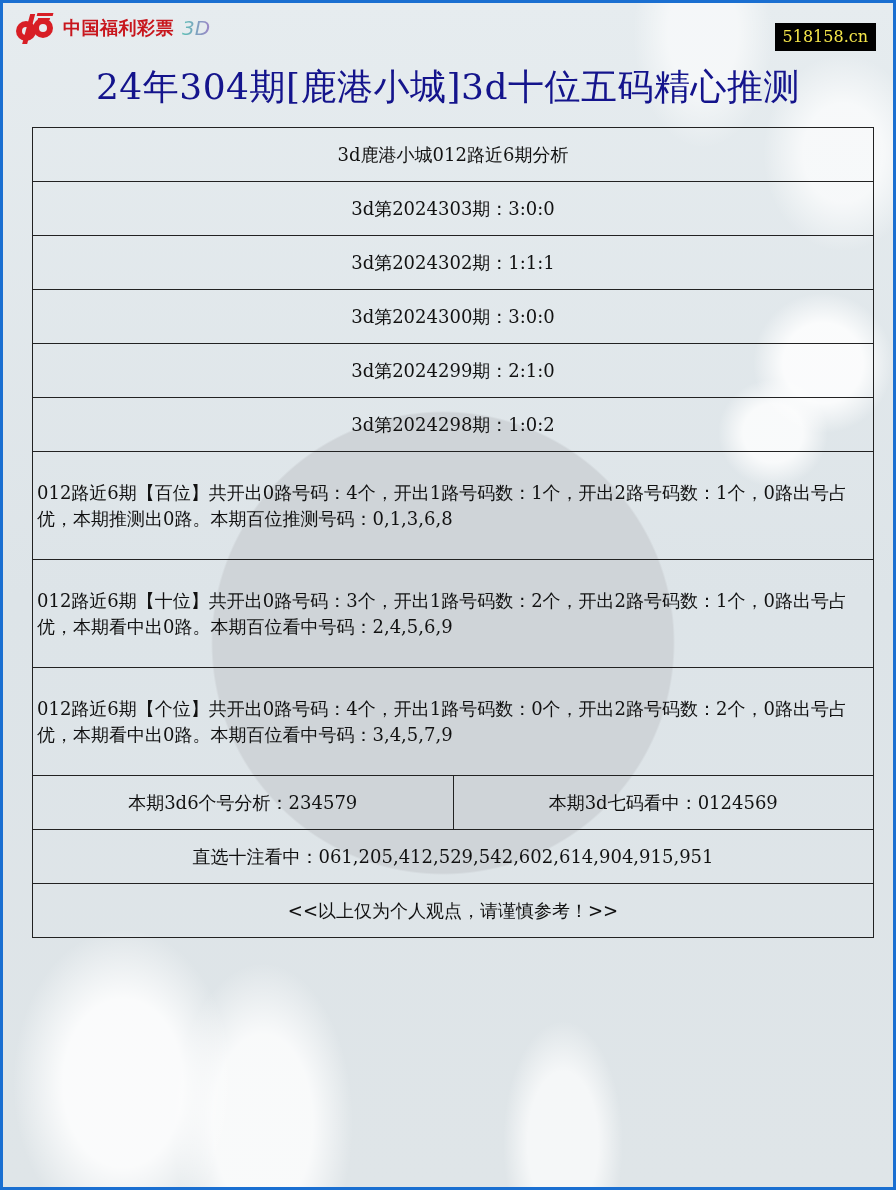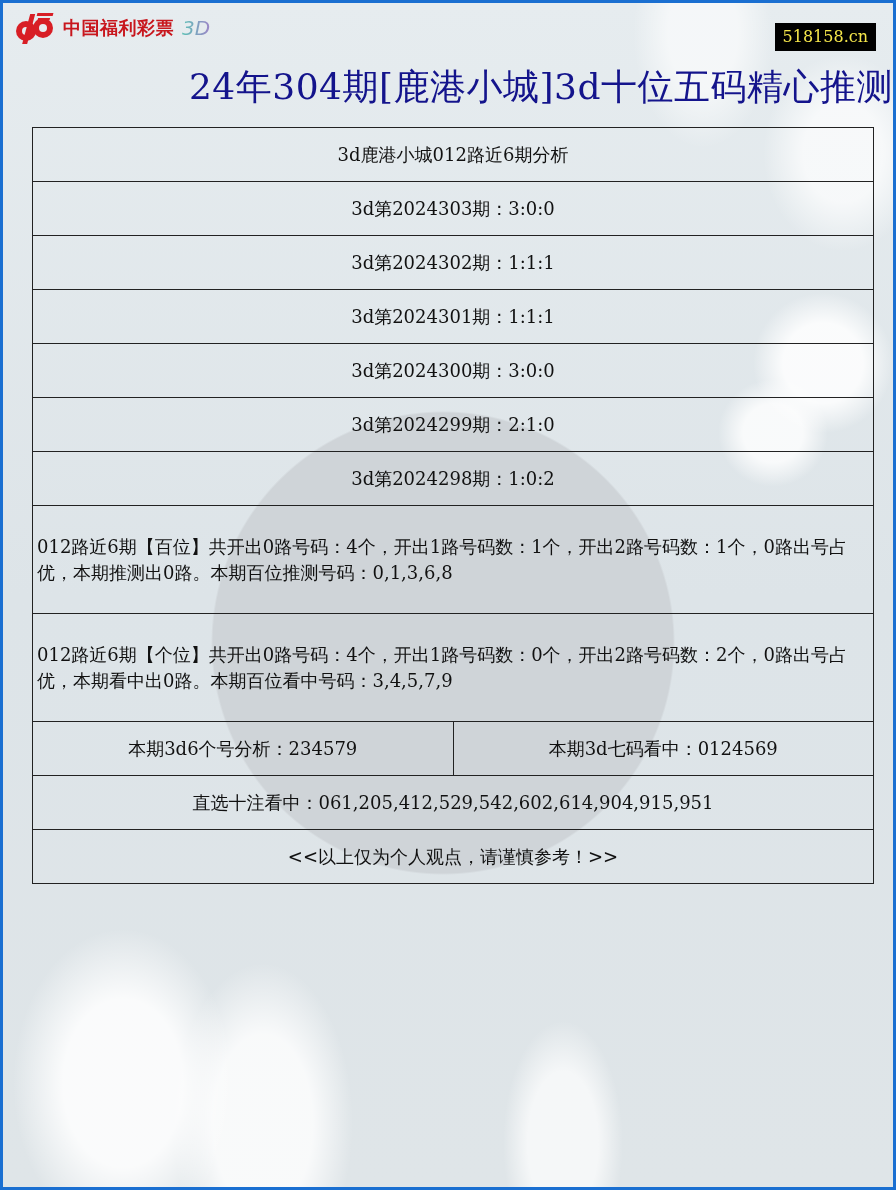--- a/index.html
+++ b/index.html
@@ -42,21 +42,21 @@
       margin-left: 2px;
     }
     .site-badge {
       position: absolute; right: 17px; top: 20px;
       background: #000; color: #f5e64a;
       font-family: "DejaVu Serif", "Liberation Serif", serif;
       font-size: 16px; padding: 2px 8px; line-height: 24px;
     }
     .title {
       position: absolute; left: 0; right: 0; top: 60px;
-      text-align: right;
+      text-align: center;
       font-family: "DejaVu Serif", "Liberation Serif", serif;
       font-size: 36px; color: #14148c; letter-spacing: 0.5px;
     }
     .tbl {
       position: absolute; left: 29px; top: 124px;
       width: 842px;
       border-collapse: collapse;
     }
     .tbl td {
       border: 1px solid #222;
@@ -98,33 +98,33 @@
     <tr class="row-c">
       <td colspan="2">3d鹿港小城012路近6期分析</td>
     </tr>
     <tr class="row-c">
       <td colspan="2">3d第2024303期：3:0:0</td>
     </tr>
     <tr class="row-c">
       <td colspan="2">3d第2024302期：1:1:1</td>
     </tr>
     <tr class="row-c">
-      <td colspan="2">3d第2024301期：1:1:1</td>
-    </tr>
-    <tr class="row-c">
       <td colspan="2">3d第2024300期：3:0:0</td>
     </tr>
     <tr class="row-c">
       <td colspan="2">3d第2024299期：2:1:0</td>
     </tr>
     <tr class="row-c">
       <td colspan="2">3d第2024298期：1:0:2</td>
     </tr>
     <tr class="row-long">
       <td colspan="2">012路近6期【百位】共开出0路号码：4个，开出1路号码数：1个，开出2路号码数：1个，0路出号占优，本期推测出0路。本期百位推测号码：0,1,3,6,8</td>
+    </tr>
+    <tr class="row-long">
+      <td colspan="2">012路近6期【十位】共开出0路号码：3个，开出1路号码数：2个，开出2路号码数：1个，0路出号占优，本期看中出0路。本期百位看中号码：2,4,5,6,9</td>
     </tr>
     <tr class="row-long">
       <td colspan="2">012路近6期【个位】共开出0路号码：4个，开出1路号码数：0个，开出2路号码数：2个，0路出号占优，本期看中出0路。本期百位看中号码：3,4,5,7,9</td>
     </tr>
     <tr class="row-c">
       <td class="half">本期3d6个号分析：234579</td>
       <td class="half">本期3d七码看中：0124569</td>
     </tr>
     <tr class="row-c">
       <td colspan="2">直选十注看中：061,205,412,529,542,602,614,904,915,951</td>

